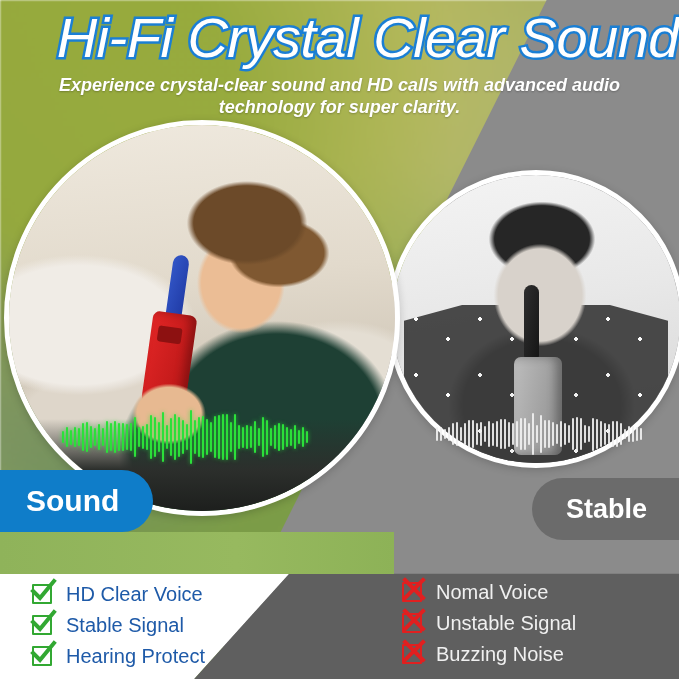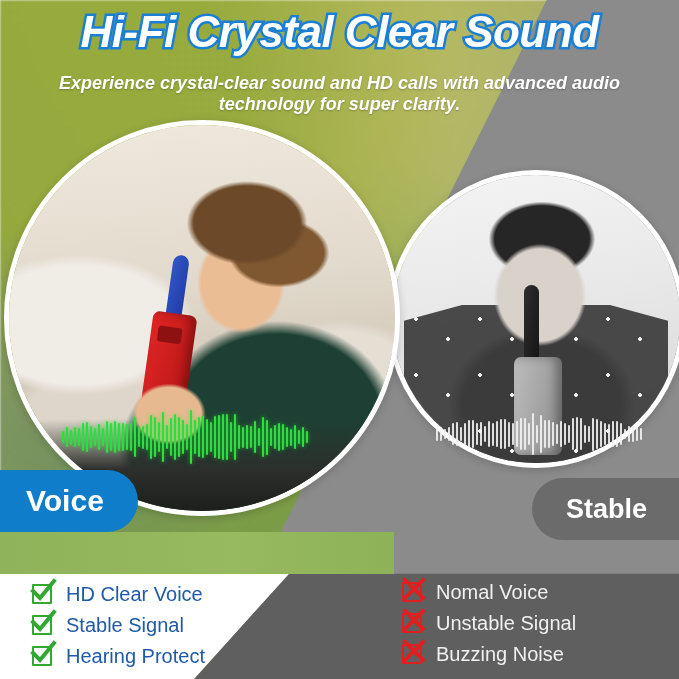--- a/index.html
+++ b/index.html
@@ -41,28 +41,29 @@
   }
   
   .bg-dark-band {
     background:#5f5f5f;
     clip-path: polygon(42.6% 84.5%, 100% 84.5%, 100% 100%, 28.6% 100%);
   }
 
   
   .header { position:absolute; left:0; right:0; top:8px; text-align:center; z-index:8; }
   .title {
-    font-size:44px; font-weight:bold; font-style:italic;
+    font-size:56px; font-weight:normal; font-style:italic;
     color:#ffffff; letter-spacing:-0.5px; line-height:1.08;
     -webkit-text-stroke:5px #1b7fd4;
     paint-order: stroke fill;
     text-shadow: 0 0 1px #1b7fd4;
+    text-align: right;
   }
   .subtitle {
-    margin-top:17px;
+    margin-top:7px;
     font-size:18px; font-style:italic; font-weight:bold;
     color:#ffffff; line-height:1.22;
     padding:0 22px;
     text-shadow:0 1px 2px rgba(0,0,0,.25);
   }
 
   
   .circle {
     position:absolute; border-radius:50%;
     border:5px solid #ffffff;
@@ -354,21 +355,21 @@
       <span style="height: 25.1px;"></span>
       <span style="height: 22.1px;"></span>
       <span style="height: 10.6px;"></span>
       <span style="height: 16.9px;"></span>
       <span style="height: 16px;"></span>
       <span style="height: 13.2px;"></span>
       <span style="height: 12.6px;"></span>
     </div>
 
   <div class="badge badge-ours">
-    <span>Voice</span>
+    <span>Sound</span>
   </div>
   <div class="badge badge-others">
     <span>Stable</span>
   </div>
 
   <div class="features features-right">
     <div class="feat-row">
       <span class="box no">
         <span class="sq"></span>
         <svg viewBox="0 0 28 28">

